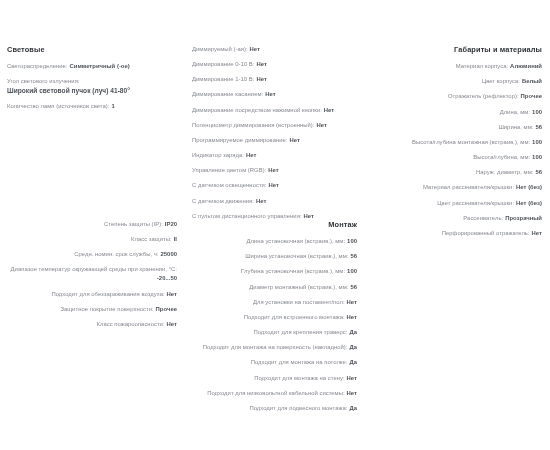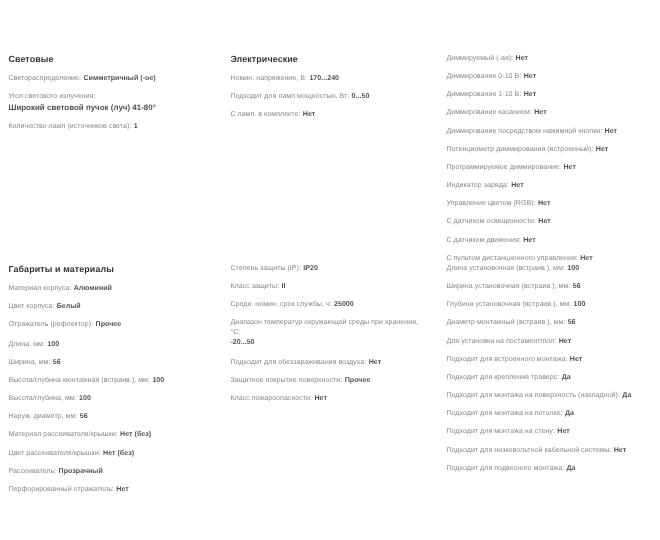--- a/index.html
+++ b/index.html
@@ -70,44 +70,37 @@
     margin-top: 1px;
     font-size: 6.6px;
     color: #4e5258;
   }
   .spec-row.stacked.small-val .spec-value {
     font-size: 5.9px;
   }
   
   .row-2 {
     padding-top: 0px;
+    text-align: right;
   }
 </style>
 </head>
 <body>
 
 <div class="spec-sheet">
   <div class="spec-grid" id="grid">
       <div class="spec-section">
         <div class="section-title">Световые</div>
         <ul class="spec-list">
           <li class="spec-row"><span class="spec-label">Светораспределение:</span><span class="spec-value">Симметричный (-ое)</span></li>
           <li class="spec-row stacked">
             <span class="spec-label">Угол светового излучения:</span>
             <span class="spec-value">Широкий световой пучок (луч) 41-80°</span>
           </li>
           <li class="spec-row"><span class="spec-label">Количество ламп (источников света):</span><span class="spec-value">1</span></li>
-        </ul>
-      </div>
-      <div class="spec-section">
-        <div class="section-title">Электрические</div>
-        <ul class="spec-list">
-          <li class="spec-row"><span class="spec-label">Номин. напряжение, В:</span><span class="spec-value">170...240</span></li>
-          <li class="spec-row"><span class="spec-label">Подходит для ламп мощностью, Вт:</span><span class="spec-value">0...50</span></li>
-          <li class="spec-row"><span class="spec-label">С ламп. в комплекте:</span><span class="spec-value">Нет</span></li>
         </ul>
       </div>
       <div class="spec-section">
         <ul class="spec-list">
           <li class="spec-row"><span class="spec-label">Диммируемый (-ая):</span><span class="spec-value">Нет</span></li>
           <li class="spec-row"><span class="spec-label">Диммирование 0-10 В:</span><span class="spec-value">Нет</span></li>
           <li class="spec-row"><span class="spec-label">Диммирование 1-10 В:</span><span class="spec-value">Нет</span></li>
           <li class="spec-row"><span class="spec-label">Диммирование касанием:</span><span class="spec-value">Нет</span></li>
           <li class="spec-row"><span class="spec-label">Диммирование посредством нажимной кнопки:</span><span class="spec-value">Нет</span></li>
           <li class="spec-row"><span class="spec-label">Потенциометр диммирования (встроенный):</span><span class="spec-value">Нет</span></li>
@@ -144,20 +137,21 @@
           <li class="spec-row stacked small-val">
             <span class="spec-label">Диапазон температур окружающей среды при хранении, °C:</span>
             <span class="spec-value">-20...50</span>
           </li>
           <li class="spec-row"><span class="spec-label">Подходит для обеззараживания воздуха:</span><span class="spec-value">Нет</span></li>
           <li class="spec-row"><span class="spec-label">Защитное покрытие поверхности:</span><span class="spec-value">Прочее</span></li>
           <li class="spec-row"><span class="spec-label">Класс пожароопасности:</span><span class="spec-value">Нет</span></li>
         </ul>
       </div>
       <div class="spec-section row-2">
+        <div class="section-title">Монтаж</div>
         <ul class="spec-list">
           <li class="spec-row"><span class="spec-label">Длина установочная (встраив.), мм:</span><span class="spec-value">100</span></li>
           <li class="spec-row"><span class="spec-label">Ширина установочная (встраив.), мм:</span><span class="spec-value">56</span></li>
           <li class="spec-row"><span class="spec-label">Глубина установочная (встраив.), мм:</span><span class="spec-value">100</span></li>
           <li class="spec-row"><span class="spec-label">Диаметр монтажный (встраив.), мм:</span><span class="spec-value">56</span></li>
           <li class="spec-row"><span class="spec-label">Для установки на постамент/пол:</span><span class="spec-value">Нет</span></li>
           <li class="spec-row"><span class="spec-label">Подходит для встроенного монтажа:</span><span class="spec-value">Нет</span></li>
           <li class="spec-row"><span class="spec-label">Подходит для крепления траверс:</span><span class="spec-value">Да</span></li>
           <li class="spec-row"><span class="spec-label">Подходит для монтажа на поверхность (накладной):</span><span class="spec-value">Да</span></li>
           <li class="spec-row"><span class="spec-label">Подходит для монтажа на потолке:</span><span class="spec-value">Да</span></li>

